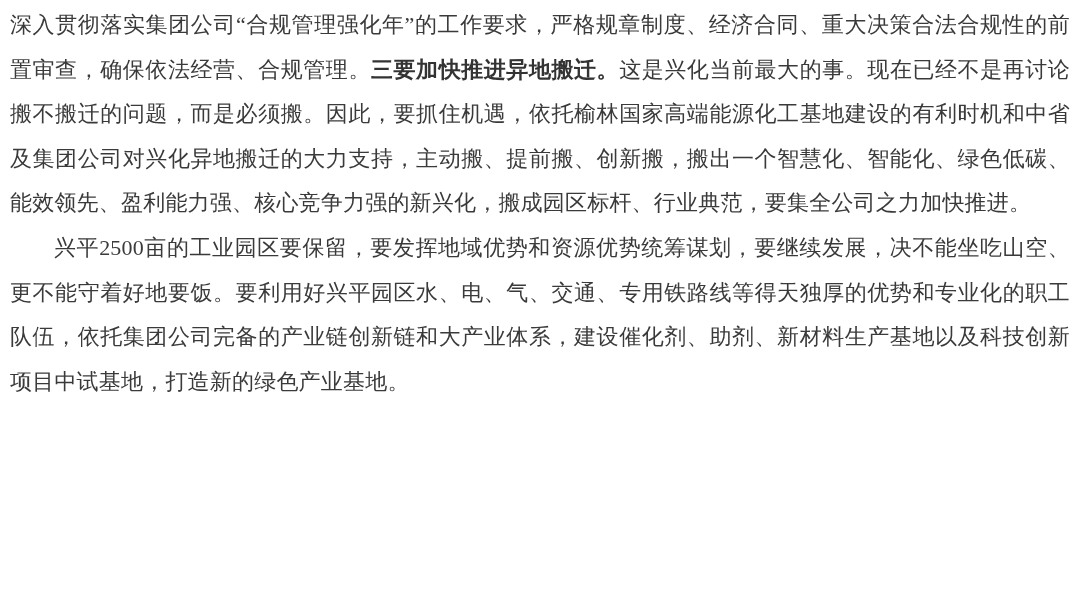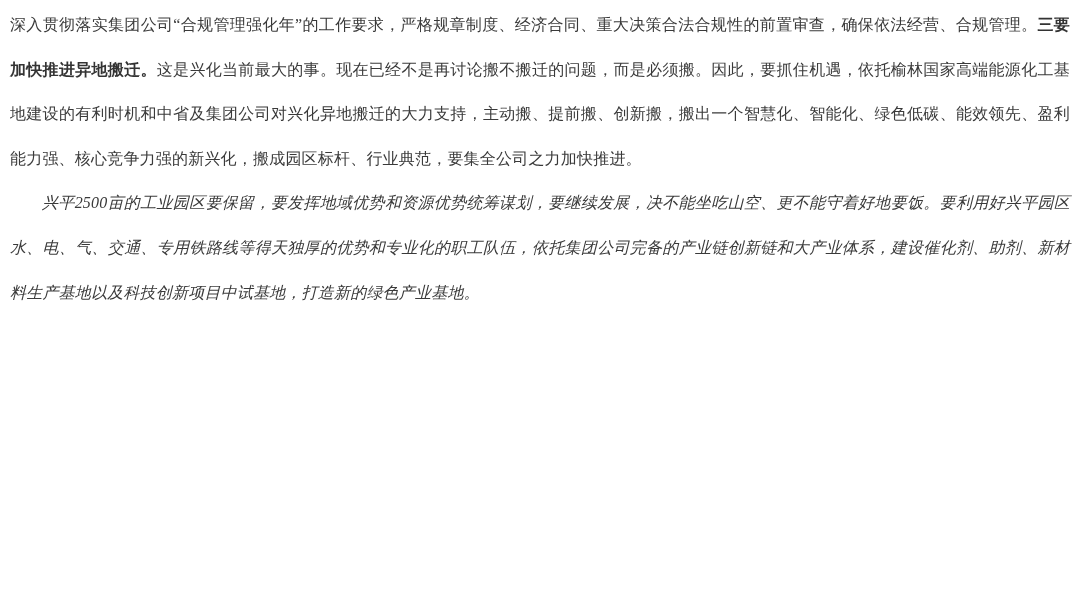--- a/index.html
+++ b/index.html
@@ -14,34 +14,33 @@
   }
   .page {
     box-sizing: border-box;
     width: 1080px;
     height: 593px;
     padding: 3px 10px 0 10px;
     background: #ffffff;
   }
   .doc-body {
     font-family: "Liberation Serif", "DejaVu Serif", serif;
-    font-size: 16px;
+    font-size: 22px;
     line-height: 44.6px;
     color: #3a3a3a;
     text-align: justify;
     text-justify: inter-character;
     letter-spacing: 0.2px;
   }
   .doc-body p {
     margin: 0;
     padding: 0;
   }
   .doc-body p.indent {
     text-indent: 2em;
-    font-style: italic;
   }
   .seg-bold {
     font-weight: bold;
     color: #333333;
   }
 </style>
 </head>
 <body>
 
 <div class="page">

